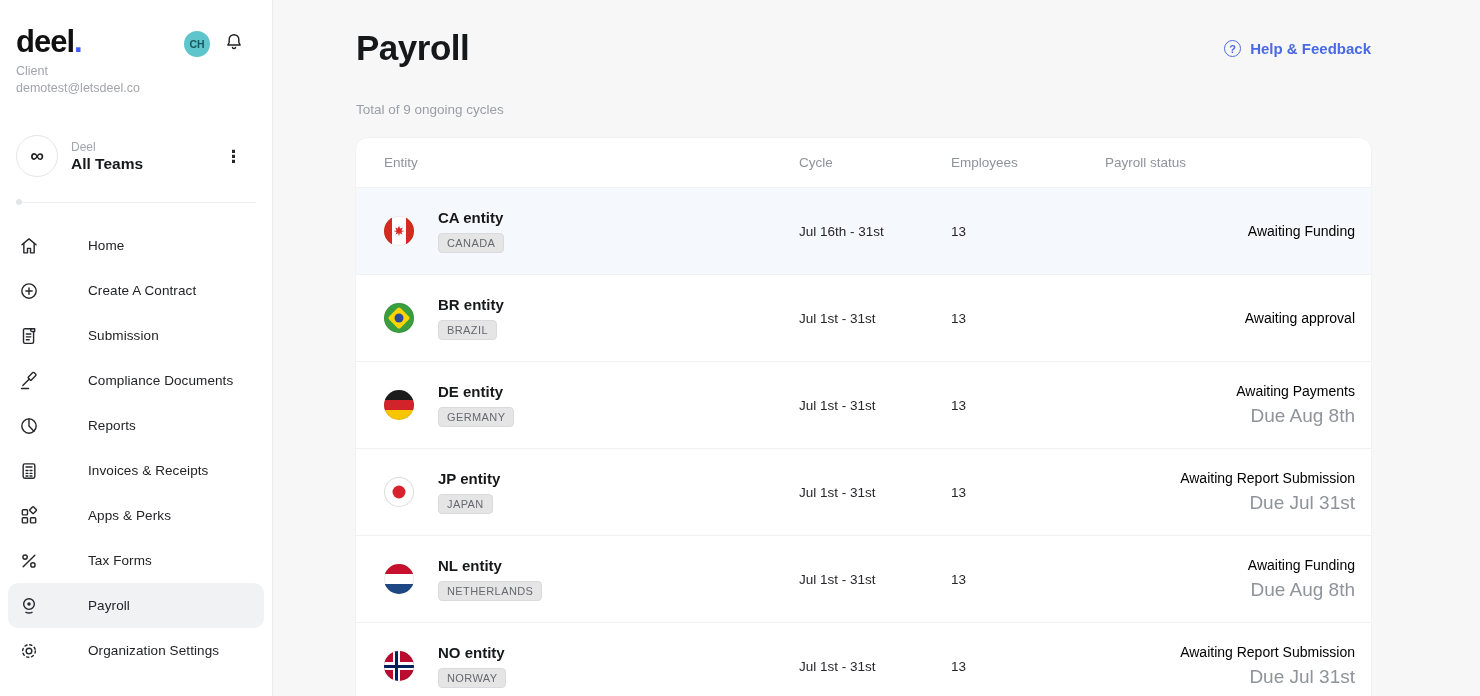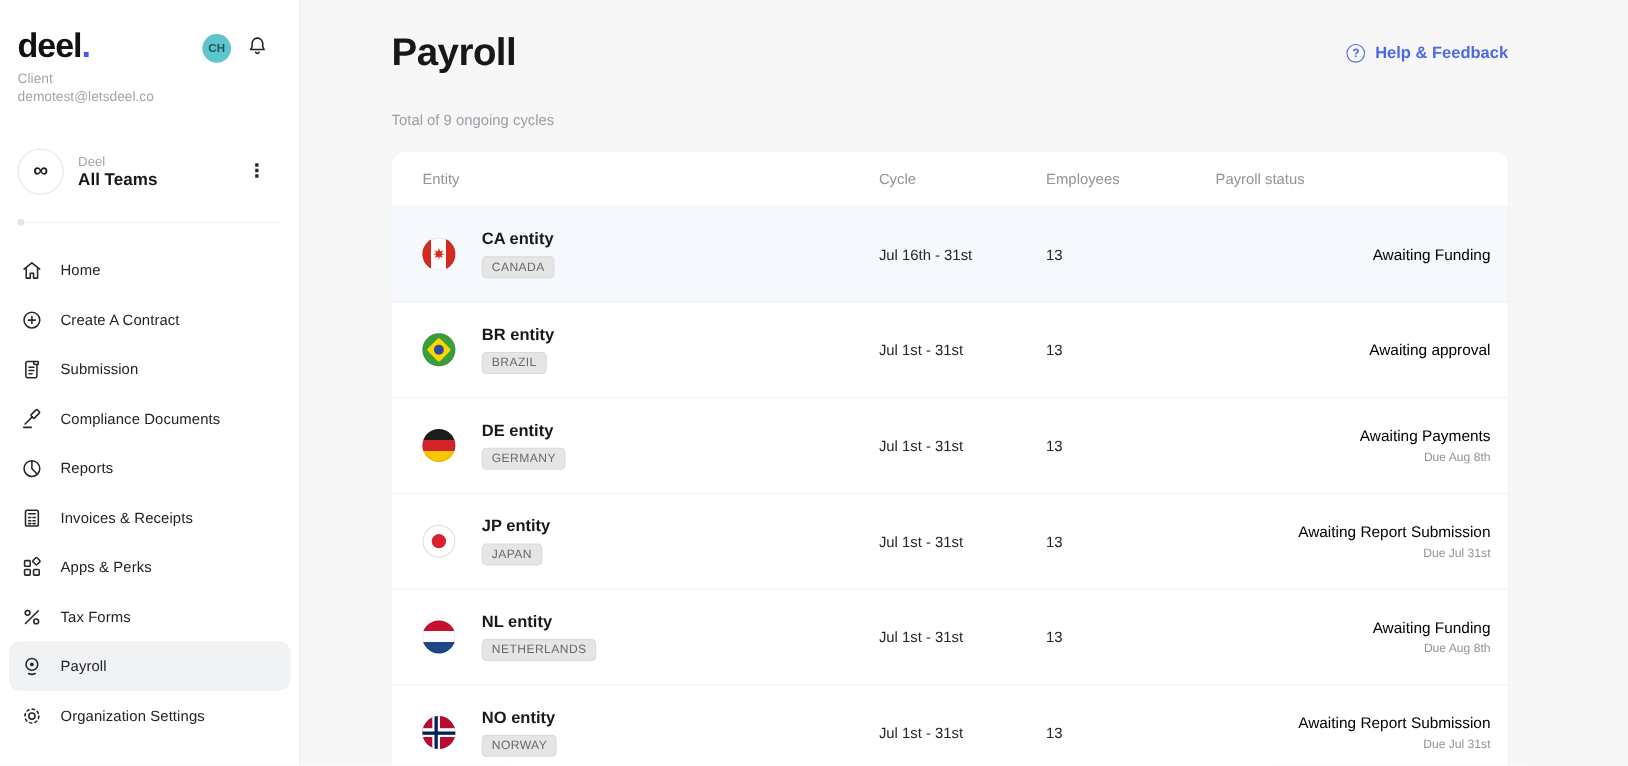--- a/index.html
+++ b/index.html
@@ -35,21 +35,21 @@
   .team-meta { margin-left:13px; flex:1; }
   .team-org { font-size:12px; color:#a2a5ab; }
   .team-name { font-size:15.5px; font-weight:700; color:#17181a; margin-top:1px; }
   .kebab { font-size:17px; color:#26272a; padding:4px 14px 4px 4px; cursor:pointer; font-weight:700; }
   .side-divider { margin:22px 16px 14px 16px; position:relative; height:6px; }
   .side-divider .line { position:absolute; top:2.5px; left:0; right:0; height:1.5px; background:#eceef0; border-radius:2px; }
   .side-divider .dot { position:absolute; top:0; left:0; width:6px; height:6px; border-radius:50%; background:#e3e4e7; }
   .nav { padding:4px 8px 0 8px; }
   .nav-item {
     display:flex; align-items:center; height:45px; padding:0 10px; border-radius:10px;
-    cursor:pointer; color:#222326;
+    cursor:pointer; color:#222326;gap:33px;
   }
   .nav-item.selected { background:#f1f2f4; }
   .nav-icon { width:22px; height:22px; display:flex; align-items:center; justify-content:center; color:#26272a; }
   .nav-icon svg { display:block; }
   .nav-label { margin-left:15px; font-size:13.5px; color:#222326; letter-spacing:0.1px; }
   
   .main { flex:1; height:696px; padding:28px 109px 0 83px; overflow:hidden; }
   .main-header { display:flex; align-items:flex-start; justify-content:space-between; }
   .page-title { font-size:35px; font-weight:600; letter-spacing:-0.5px; color:#17181a; }
   .help-link { display:flex; align-items:center; margin-top:12px; color:#4a6ae4; cursor:pointer; text-decoration:none; }
@@ -78,21 +78,21 @@
   .td.entity { display:flex; align-items:center; }
   .entity-info { margin-left:24px; display:flex; flex-direction:column; align-items:flex-start; }
   .entity-name { font-size:15px; font-weight:700; color:#17181a; }
   .country-badge {
     margin-top:7px; font-size:11px; color:#66696f; letter-spacing:0.4px;
     border:1px solid #d8dade; border-radius:4px; padding:3px 8px; background:#e5e5e5;
   }
   .td.cycle, .td.employees { font-size:13.5px; color:#26272a; }
   .td.status { display:flex; flex-direction:column; align-items:flex-end; }
   .status-text { font-size:14px; font-weight:400; color:#000000; }
-  .due-text { font-size:11px; color:#8f939a; margin-top:6px; min-height:0; }
+  .due-text { font-size:19px; color:#8f939a; margin-top:6px; min-height:0; }
   .due-text:empty { display:none; }
   
   .flag { width:30px; height:30px; min-width:30px; border-radius:50%; overflow:hidden; position:relative;
           box-shadow:inset 0 0 0 1px rgba(0,0,0,0.08); }
   .flag i { position:absolute; display:block; }
   .flag-canada { background:linear-gradient(90deg,#d52b1e 0 27%,#ffffff 27% 73%,#d52b1e 73% 100%); }
   .flag-canada .maple {
     left:50%; top:50%; width:11px; height:11px; transform:translate(-50%,-50%); background:#d52b1e;
     clip-path:polygon(50% 0%,60% 28%,85% 18%,72% 45%,100% 50%,72% 58%,82% 82%,57% 70%,50% 100%,43% 70%,18% 82%,28% 58%,0% 50%,28% 45%,15% 18%,40% 28%);
   }

